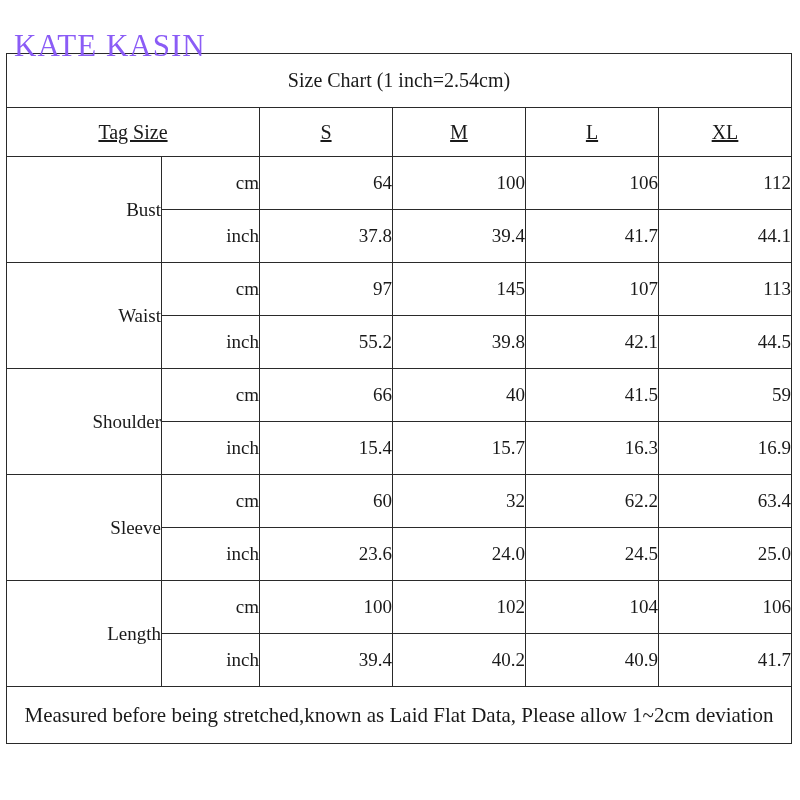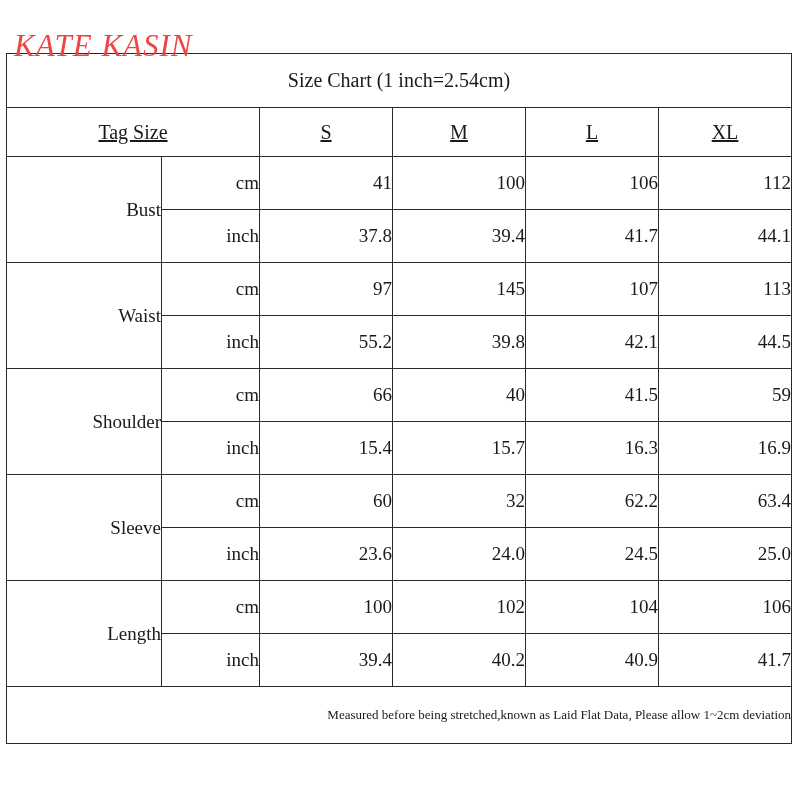--- a/index.html
+++ b/index.html
@@ -15,25 +15,24 @@
     font-family: "Liberation Serif", "DejaVu Serif", serif;
     color: #1a1a1a;
   }
   .brand {
     position: absolute;
     left: 14px;
     top: 30px;
     font-family: "Liberation Serif", "DejaVu Serif", serif;
     font-size: 31px;
     letter-spacing: 1px;
-    color: #ef4444;
+    color: #8b5cf6;
     line-height: 1;
     z-index: 2;
     white-space: nowrap;
-    font-style: italic;
   }
   table.size-chart {
     position: absolute;
     left: 6px;
     top: 53px;
     width: 785px;
     border-collapse: collapse;
     table-layout: fixed;
     z-index: 1;
   }
@@ -41,21 +40,21 @@
     border: 1.5px solid #2a2a2a;
     text-align: center;
     vertical-align: middle;
     font-size: 19px;
     padding: 0;
     color: #1a1a1a;
   }
   tr.title-row td { height: 53px; font-size: 20px; }
   tr.header-row td { height: 48px; font-size: 20px; text-decoration: underline; }
   tr.data-row td { height: 52px; text-align: right; }
-  tr.note-row td { height: 56px; font-size: 13px; text-align: right; }
+  tr.note-row td { height: 56px; font-size: 21px; }
   col.c-measure { width: 155px; }
   col.c-unit { width: 98px; }
   col.c-size { width: 133px; }
 </style>
 </head>
 <body>
 
 <div class="brand">KATE KASIN</div>
 
 <table class="size-chart">
@@ -75,21 +74,21 @@
       <td colspan="2">Tag Size</td>
       <td>S</td>
       <td>M</td>
       <td>L</td>
       <td>XL</td>
     </tr>
 
     <tr class="data-row">
       <td rowspan="2">Bust</td>
       <td>cm</td>
-      <td>41</td>
+      <td>64</td>
       <td>100</td>
       <td>106</td>
       <td>112</td>
     </tr>
     <tr class="data-row">
       <td>inch</td>
       <td>37.8</td>
       <td>39.4</td>
       <td>41.7</td>
       <td>44.1</td>

